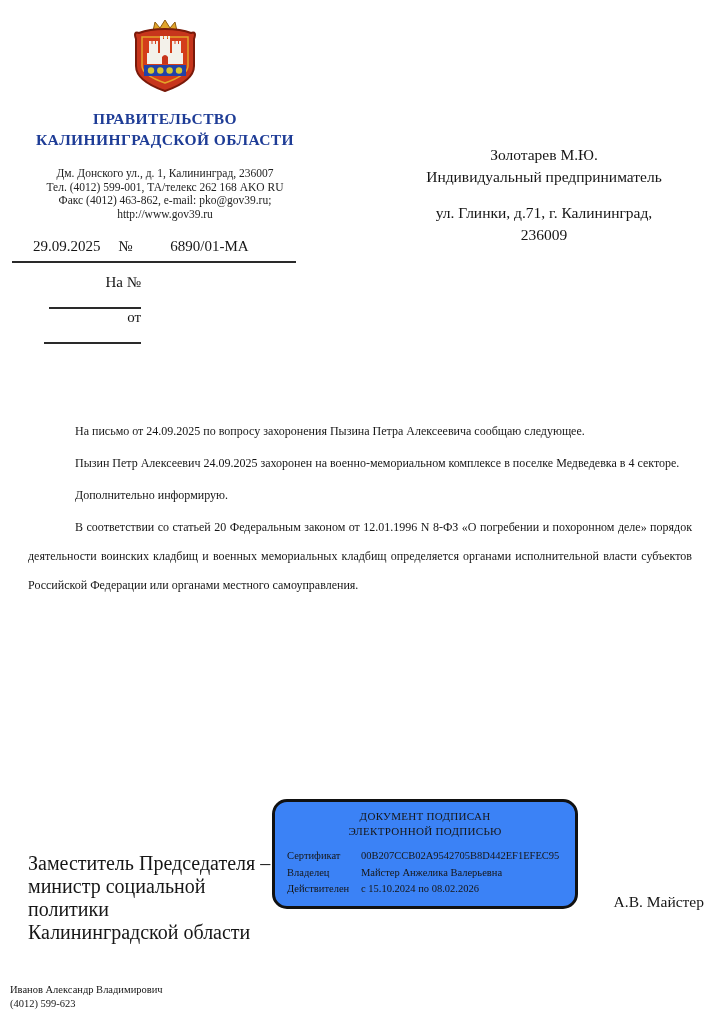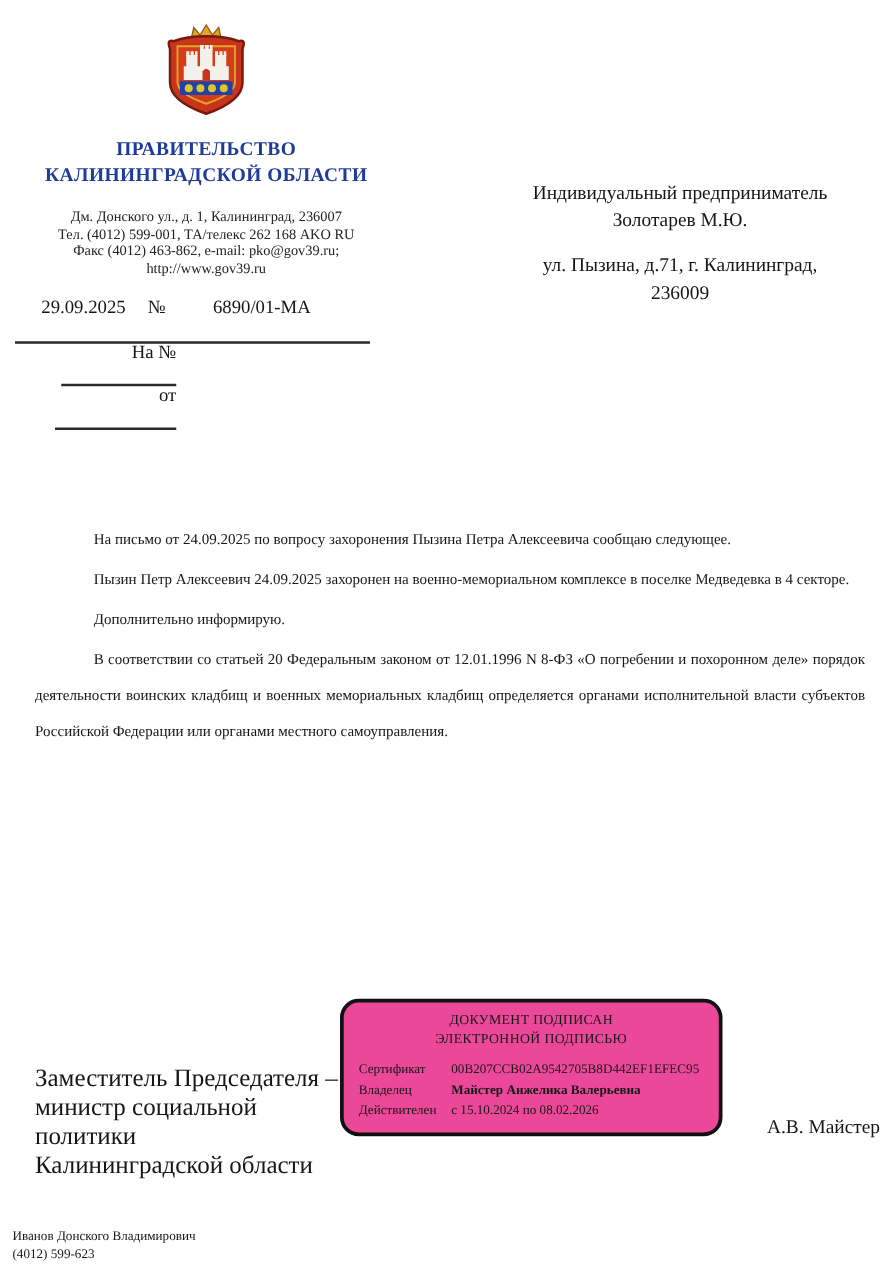--- a/index.html
+++ b/index.html
@@ -38,21 +38,21 @@
     text-align: center;
   }
 
   
   .ref-row1 {
     position: absolute;
     left: 12px;
     top: 238px;
     width: 284px;
     border-bottom: 2px solid #2a2a2a;
-    padding-bottom: 18px;
+    padding-bottom: 6px;
     font-size: 15px;
     white-space: nowrap;
   }
   .ref-row1 .date { margin-left: 21px; }
   .ref-row1 .num-sign { margin-left: 14px; }
   .ref-row1 .number { margin-left: 34px; }
 
   .ref-row2 {
     position: absolute;
     left: 28px;
@@ -118,33 +118,33 @@
   
   .stamp {
     position: absolute;
     left: 272px;
     top: 799px;
     width: 306px;
     height: 110px;
     box-sizing: border-box;
     border: 3px solid #111111;
     border-radius: 15px;
-    background: #ec4899;
+    background: #3b82f6;
     padding: 7px 12px 0 12px;
   }
   .stamp-title {
     text-align: center;
     font-size: 11px;
     line-height: 15px;
     letter-spacing: 0.3px;
   }
   .stamp-rows { margin-top: 9px; font-size: 10.5px; line-height: 16.5px; }
   .stamp-row { display: flex; white-space: nowrap; }
   .stamp-row .lbl { width: 74px; flex: 0 0 auto; }
-  .stamp-row .val.bold { font-weight: bold; }
+  .stamp-row .val.bold { font-weight: normal; }
 
   
   .executor {
     position: absolute;
     left: 10px;
     top: 983px;
     font-size: 10.5px;
     line-height: 13.5px;
   }
 </style>
@@ -197,23 +197,23 @@
   </div>
 
   <div class="ref-row2">
     <span>На №</span>
     <span class="blank-line blank1"></span>
     <span class="from">от</span>
     <span class="blank-line blank2"></span>
   </div>
 
   <div class="recipient">
+    <div>Золотарев М.Ю.</div>
     <div>Индивидуальный предприниматель</div>
-    <div>Золотарев М.Ю.</div>
-    <div class="addr">ул. Пызина, д.71, г. Калининград,</div>
+    <div class="addr">ул. Глинки, д.71, г. Калининград,</div>
     <div>236009</div>
   </div>
 
   <div class="body-text">
     <p>На письмо от 24.09.2025 по вопросу захоронения Пызина Петра Алексеевича сообщаю следующее.</p>
     <p>Пызин Петр Алексеевич 24.09.2025 захоронен на военно-мемориальном комплексе в поселке Медведевка в 4 секторе.</p>
     <p>Дополнительно информирую.</p>
     <p>В соответствии со статьей 20 Федеральным законом от 12.01.1996 N 8-ФЗ «О погребении и похоронном деле» порядок деятельности воинских кладбищ и военных мемориальных кладбищ определяется органами исполнительной власти субъектов Российской Федерации или органами местного самоуправления.</p>
   </div>
 
@@ -240,17 +240,17 @@
       <div class="stamp-row">
         <span class="lbl">Действителен</span>
         <span class="val">с 15.10.2024 по 08.02.2026</span>
       </div>
     </div>
   </div>
 
   <div class="signer-name">А.В. Майстер</div>
 
   <div class="executor">
-    <div>Иванов Донского Владимирович</div>
+    <div>Иванов Александр Владимирович</div>
     <div>(4012) 599-623</div>
   </div>
 
 </div>
 
 </body></html>

